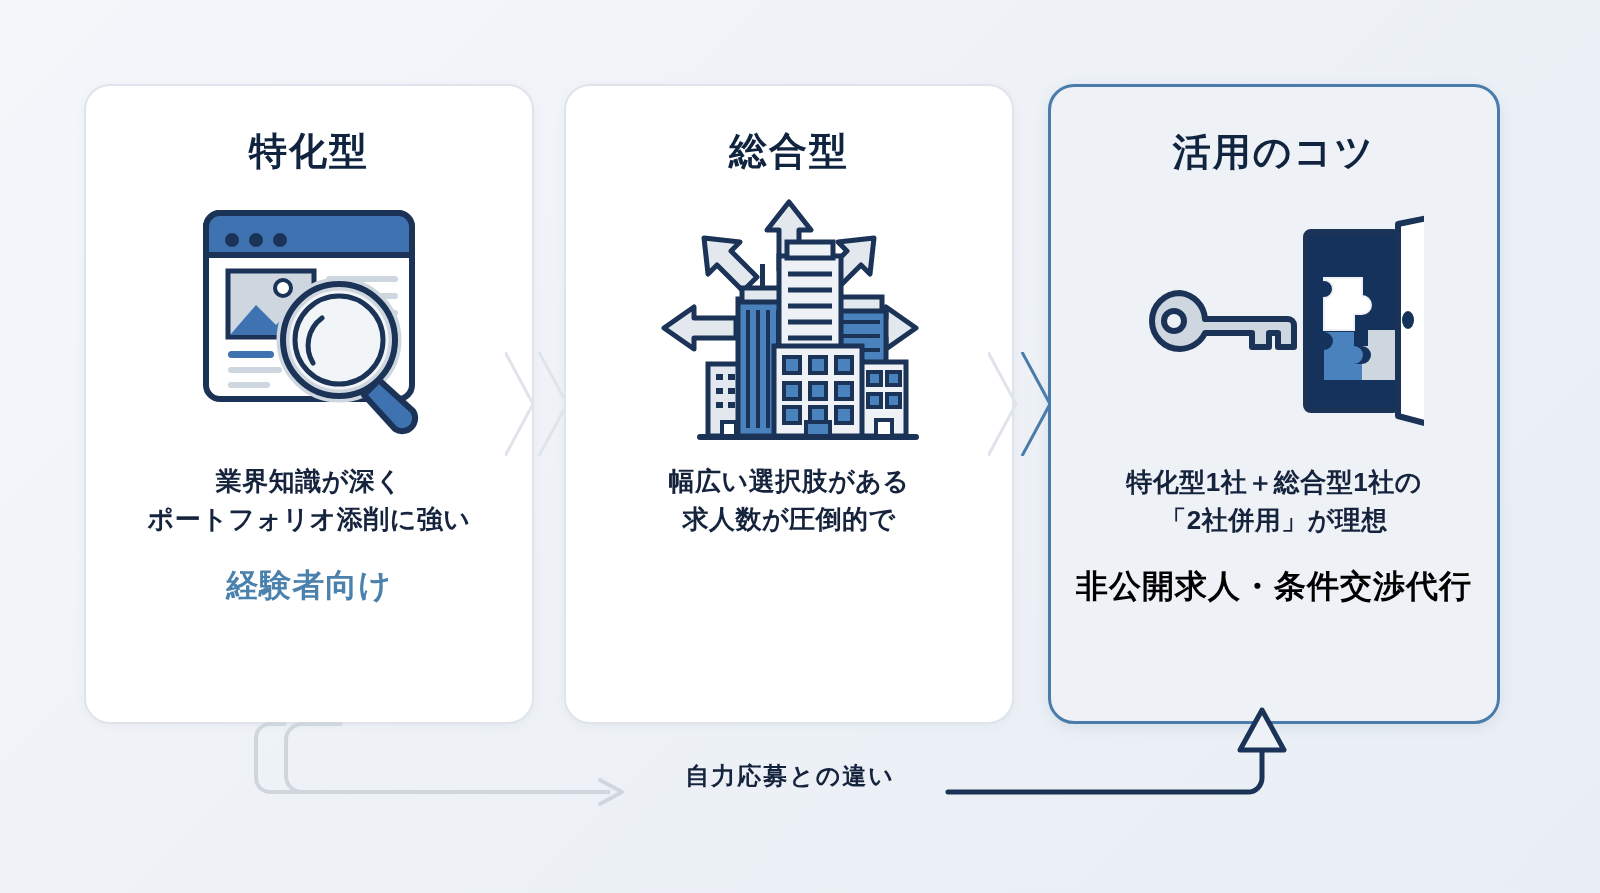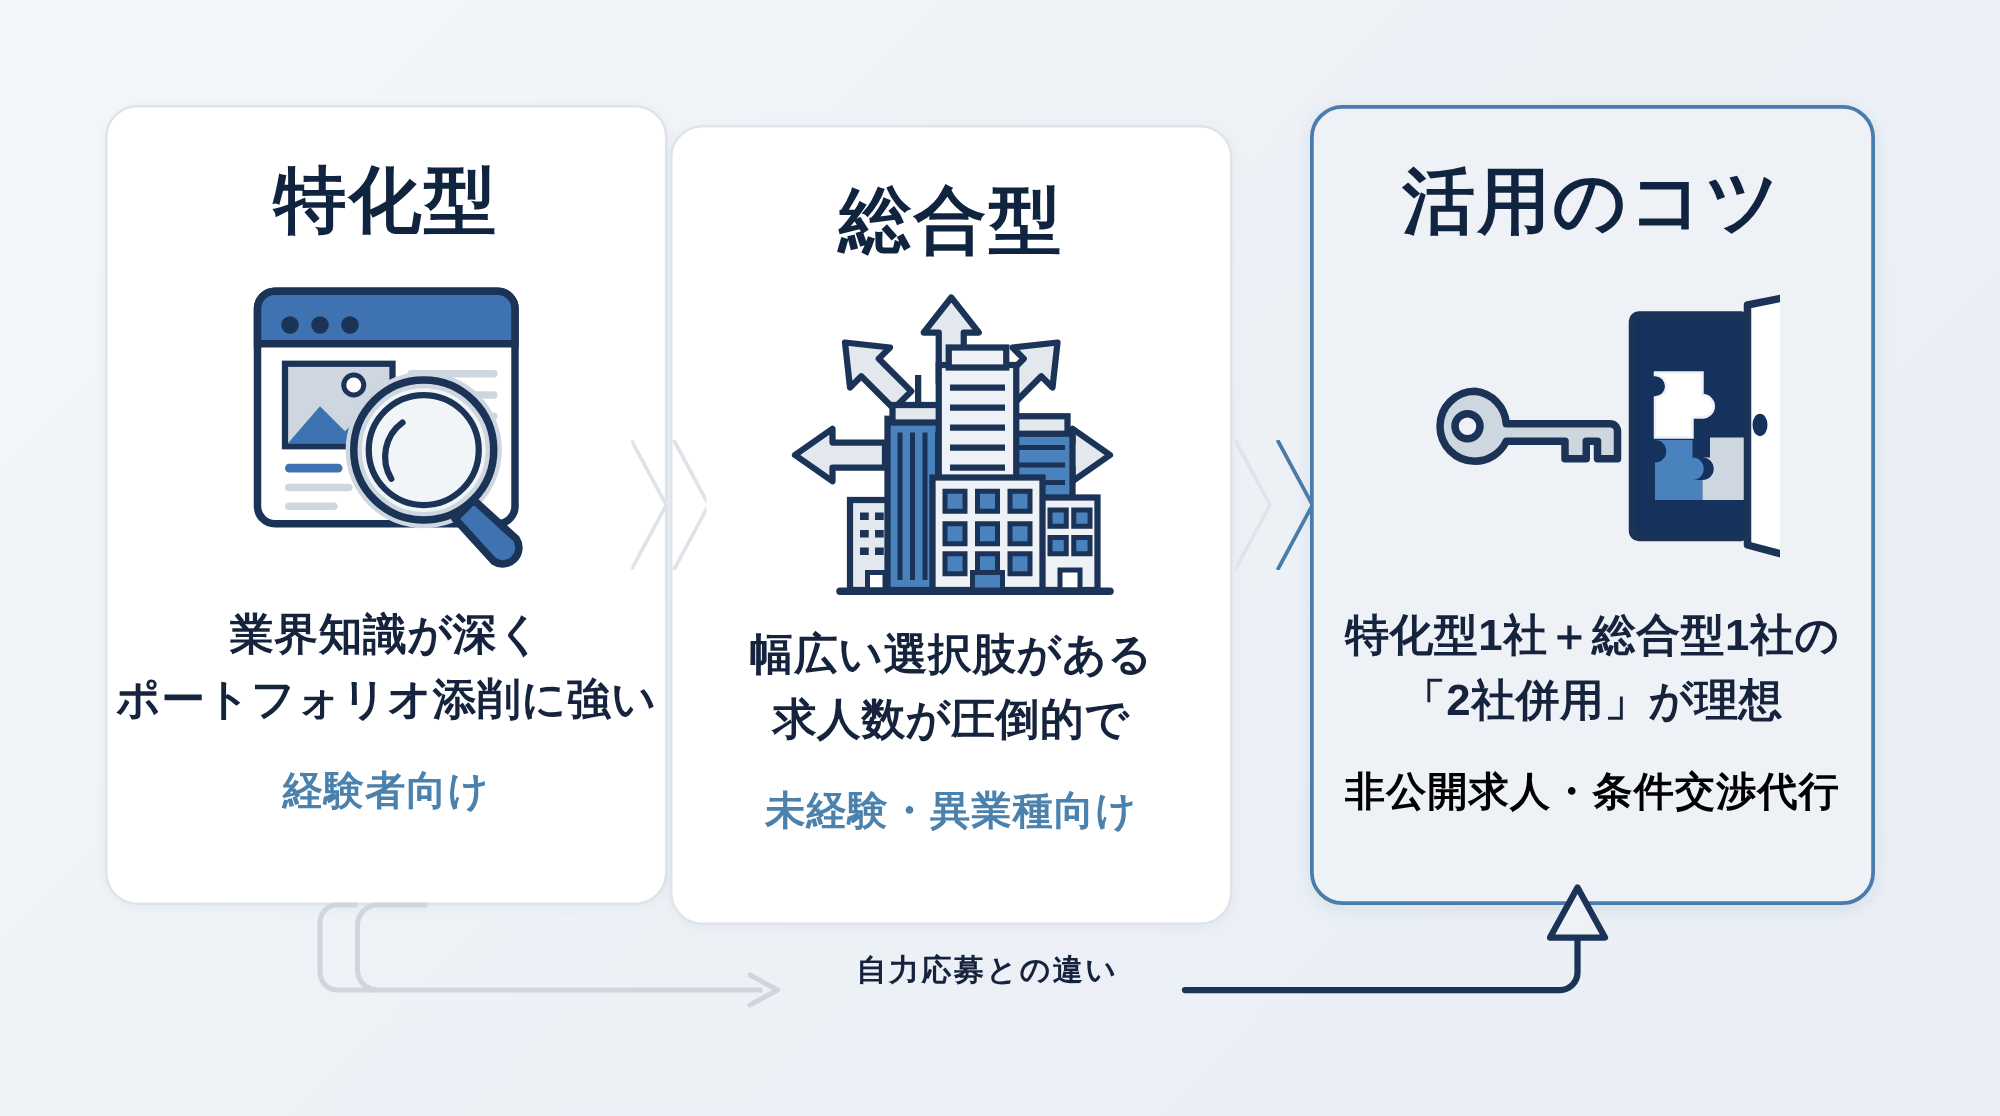--- a/index.html
+++ b/index.html
@@ -36,43 +36,43 @@
     border: 2px solid #dfe4ea;
     box-shadow: 0 2px 10px rgba(80,100,125,0.06);
   }
   .card-accent {
     background: #eef1f6;
     border: 3px solid #4a7cab;
     box-shadow: 0 3px 14px rgba(60,95,140,0.12);
   }
 
   #card1 { left: 84px;   width: 450px; }
-  #card2 { left: 536px;  width: 450px; margin-top: 16px; }
+  #card2 { left: 564px;  width: 450px; }
   #card3 { left: 1048px; width: 452px; }
 
   .card-title {
     margin-top: 46px;
-    font-size: 58px;
+    font-size: 38px;
     font-weight: 700;
     color: #11243f;
     letter-spacing: 2px;
     line-height: 1;
   }
 
   .icon-area {
     margin-top: 24px;
     height: 250px;
     display: flex;
     align-items: center;
     justify-content: center;
   }
 
   .card-desc {
     margin-top: 18px;
-    font-size: 35px;
+    font-size: 26px;
     font-weight: 700;
     color: #15233c;
     text-align: center;
     line-height: 1.48;
     letter-spacing: 0.5px;
   }
   .card-sub {
     margin-top: 26px;
     font-size: 32px;
     font-weight: 700;
@@ -241,21 +241,20 @@
         <rect x="162" y="228" width="24" height="16" fill="#4a82bd" stroke="#1b3356" stroke-width="4"></rect>
 
         <line x1="56" y1="243" x2="272" y2="243" stroke="#1b3356" stroke-width="6" stroke-linecap="round"></line>
       </svg>
     </div>
 
     <div class="card-desc">
       <div>幅広い選択肢がある</div>
       <div>求人数が圧倒的で</div>
     </div>
-    <div class="card-sub sub-blue">未経験・異業種向け</div>
   </div>
 
   <div class="card card-accent" id="card3">
     <div class="card-title">活用のコツ</div>
 
     <div class="icon-area">
       <svg width="300" height="220" viewBox="0 0 300 220">
 
         <g fill="#ced6e0" stroke="#1b3356" stroke-width="6" stroke-linejoin="round">
           <path d="M56 83a28 28 0 1 0 0 56 28 28 0 0 0 25-16h47v14h17v-14h9v14h16v-22a6 6 0 0 0-6-6H81a28 28 0 0 0-25-26z"></path>

